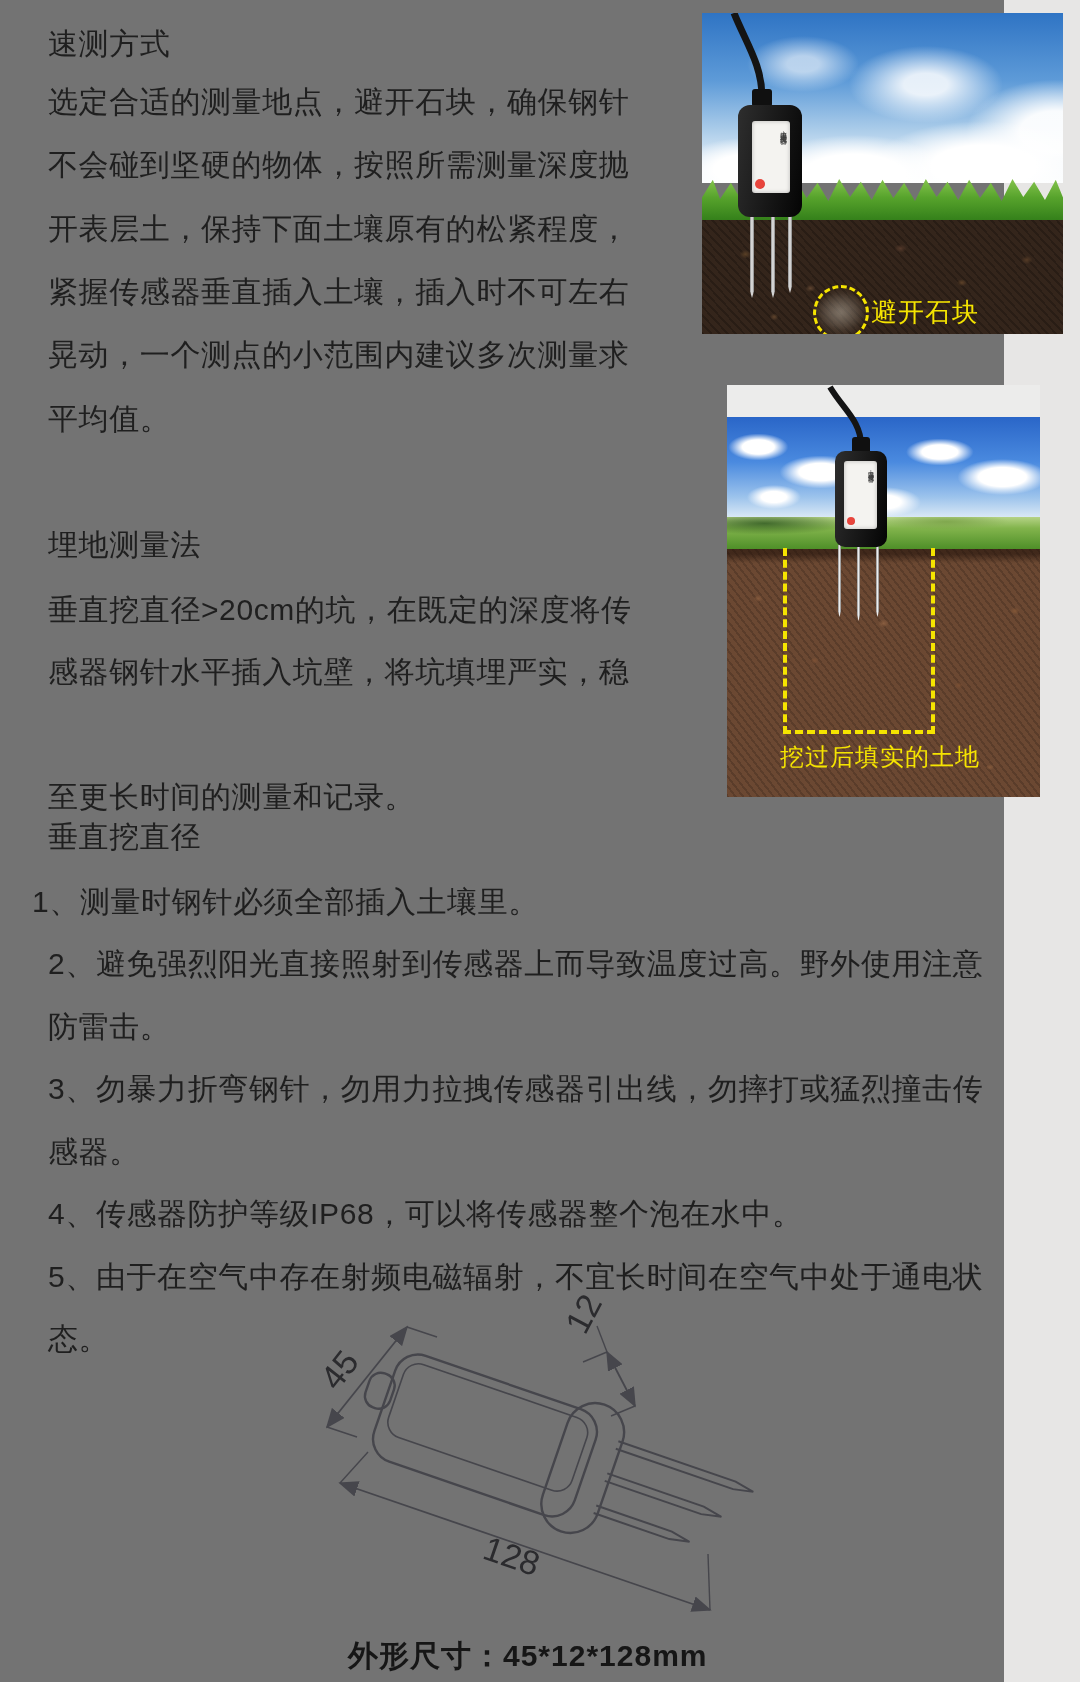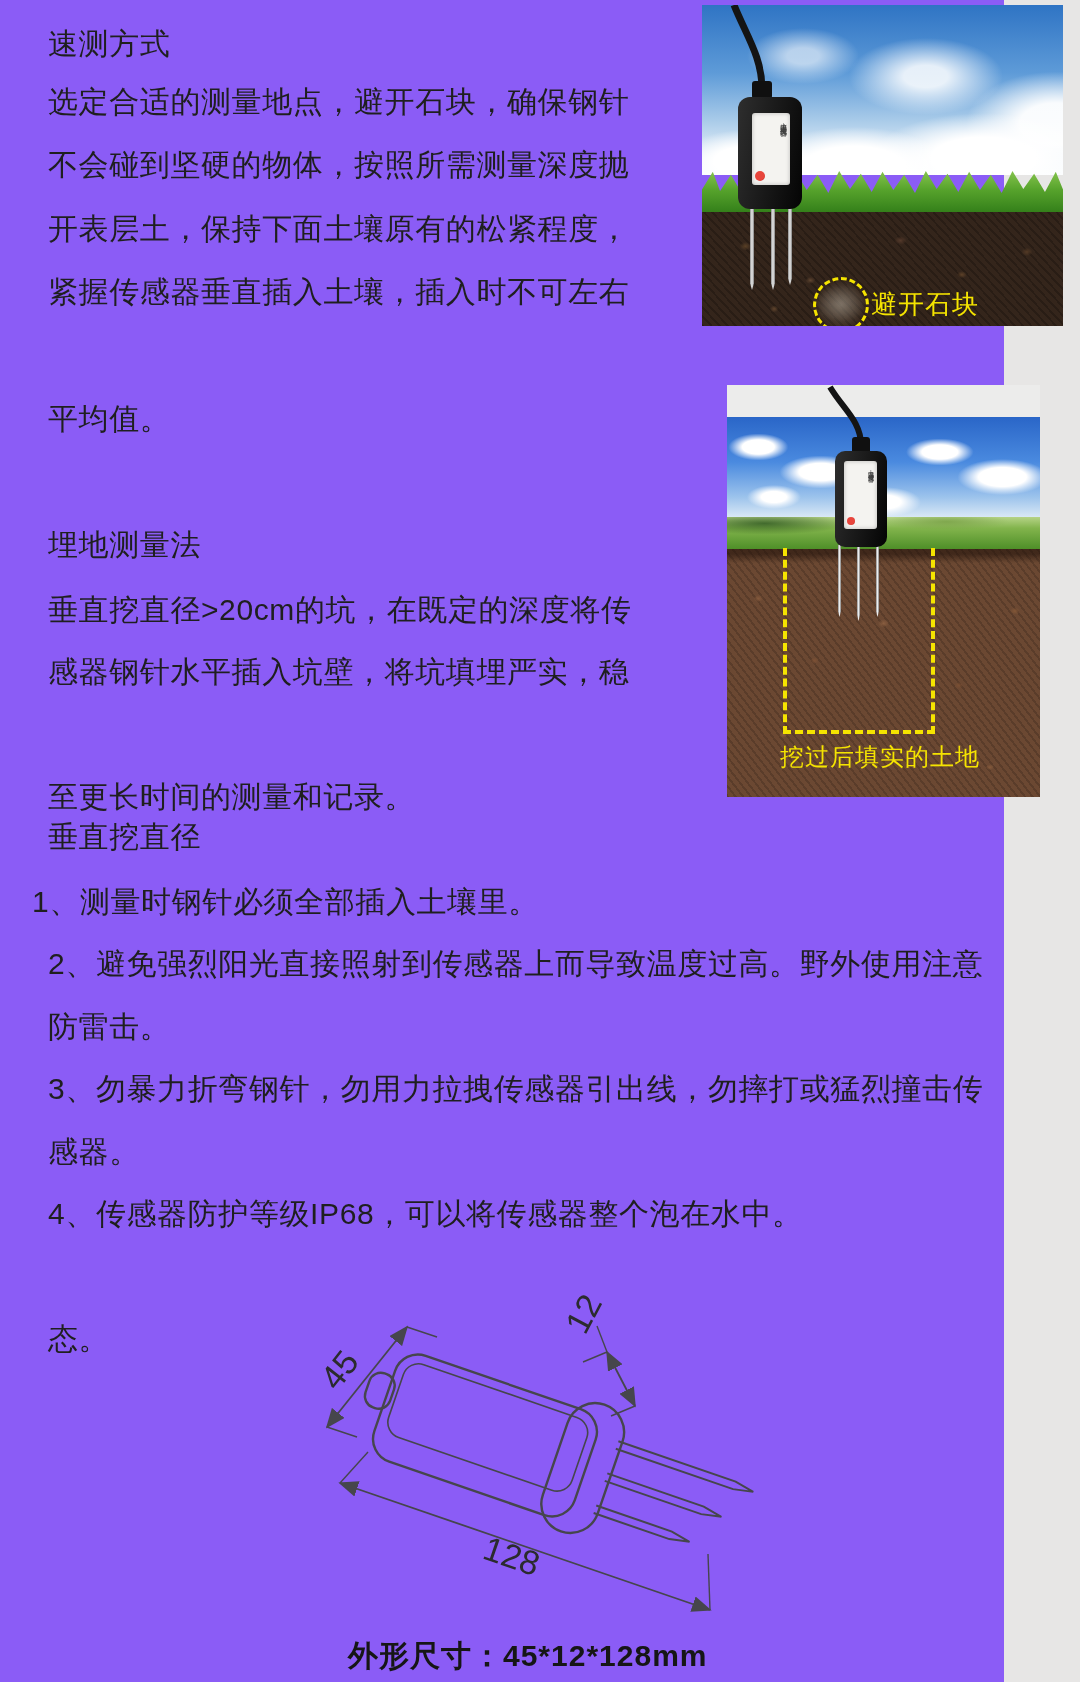--- a/index.html
+++ b/index.html
@@ -2,28 +2,28 @@
 <html><head>
 <meta charset="utf-8">
 <style>
   html,body{margin:0;padding:0;}
   body{
     width:1080px;height:1682px;overflow:hidden;
     background:#e7e6e5;
     font-family:"Liberation Sans","DejaVu Sans",sans-serif;
     color:#1c1c1c;
   }
-  .page{position:relative;width:1004px;height:1682px;background:#8b5cf6;}
+  .page{position:relative;width:1004px;height:1682px;background:#737373;}
   .t{
     position:absolute;font-size:30px;letter-spacing:0.6px;
     white-space:nowrap;line-height:34px;color:#1f1f1f;
   }
   .heading{font-weight:normal;margin:0;font-size:30px;}
   
-  .photo1{position:absolute;left:702px;top:5px;width:361px;height:321px;overflow:hidden;text-align:center;}
+  .photo1{position:absolute;left:702px;top:13px;width:361px;height:321px;overflow:hidden;text-align:center;}
   .p1-sky{position:absolute;left:0;top:0;width:100%;height:170px;
     background:
       radial-gradient(90px 42px at 12% 92%, #ffffff 35%, rgba(255,255,255,0) 75%),
       radial-gradient(130px 55px at 42% 96%, #ffffff 40%, rgba(255,255,255,0) 75%),
       radial-gradient(150px 60px at 78% 90%, #ffffff 35%, rgba(255,255,255,0) 75%),
       radial-gradient(120px 70px at 98% 70%, rgba(255,255,255,.95) 30%, rgba(255,255,255,0) 75%),
       radial-gradient(110px 55px at 62% 42%, rgba(255,255,255,.85) 20%, rgba(255,255,255,0) 70%),
       radial-gradient(80px 40px at 28% 30%, rgba(255,255,255,.6) 20%, rgba(255,255,255,0) 70%),
       linear-gradient(180deg,#2f74c4 0%,#5e9bd8 40%,#a9cbe9 68%,#eef5fa 92%,#fafdfe 100%);}
   .p1-grass{position:absolute;left:0;top:163px;width:100%;height:48px;
@@ -96,34 +96,36 @@
 </head>
 <body>
 
 <div class="page">
 
   <h2 class="t heading" style="left:48px;top:27px">速测方式</h2>
   <div class="t" style="left:48px;top:85px">选定合适的测量地点，避开石块，确保钢针</div>
   <div class="t" style="left:48px;top:148px">不会碰到坚硬的物体，按照所需测量深度抛</div>
   <div class="t" style="left:48px;top:212px">开表层土，保持下面土壤原有的松紧程度，</div>
   <div class="t" style="left:48px;top:275px">紧握传感器垂直插入土壤，插入时不可左右</div>
+  <div class="t" style="left:48px;top:338px">晃动，一个测点的小范围内建议多次测量求</div>
   <div class="t" style="left:48px;top:402px">平均值。</div>
 
   <h2 class="t heading" style="left:48px;top:528px">埋地测量法</h2>
   <div class="t" style="left:48px;top:593px">垂直挖直径&gt;20cm的坑，在既定的深度将传</div>
   <div class="t" style="left:48px;top:655px">感器钢针水平插入坑壁，将坑填埋严实，稳</div>
   <div class="t" style="left:48px;top:780px">至更长时间的测量和记录。</div>
 
   <h2 class="t heading" style="left:48px;top:820px">垂直挖直径</h2>
   <div class="t" style="left:32px;top:885px">1、测量时钢针必须全部插入土壤里。</div>
   <div class="t" style="left:48px;top:947px">2、避免强烈阳光直接照射到传感器上而导致温度过高。野外使用注意</div>
   <div class="t" style="left:48px;top:1010px">防雷击。</div>
   <div class="t" style="left:48px;top:1072px">3、勿暴力折弯钢针，勿用力拉拽传感器引出线，勿摔打或猛烈撞击传</div>
   <div class="t" style="left:48px;top:1135px">感器。</div>
   <div class="t" style="left:48px;top:1197px">4、传感器防护等级IP68，可以将传感器整个泡在水中。</div>
+  <div class="t" style="left:48px;top:1260px">5、由于在空气中存在射频电磁辐射，不宜长时间在空气中处于通电状</div>
   <div class="t" style="left:48px;top:1322px">态。</div>
 
   <div class="photo1">
     <div class="p1-sky"></div>
     <div class="p1-grass"></div>
     <div class="p1-soil"></div>
     <svg width="361" height="321" style="position:absolute;left:0;top:0">
       <path d="M60,84 C60,52 44,30 32,0" stroke="#141414" stroke-width="7" fill="none"></path>
       <rect x="50" y="76" width="20" height="18" rx="3" fill="#101010"></rect>
     </svg>

